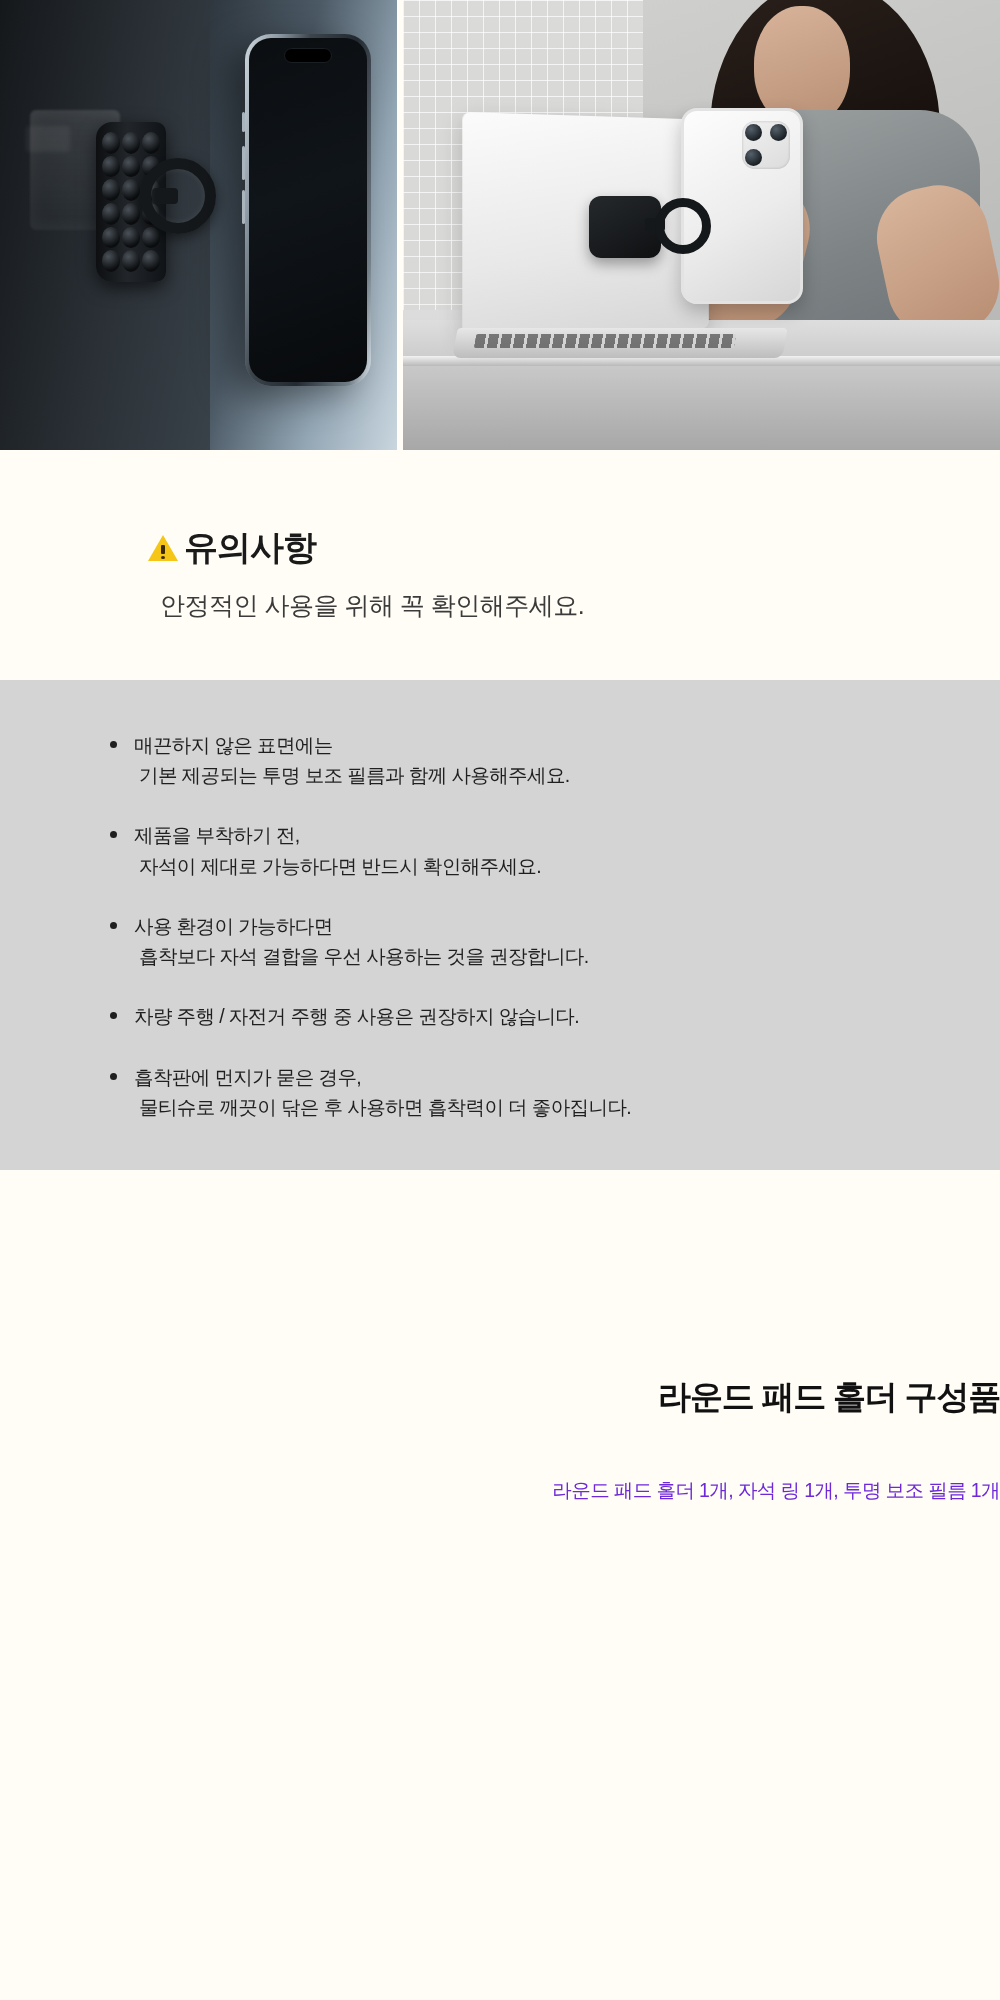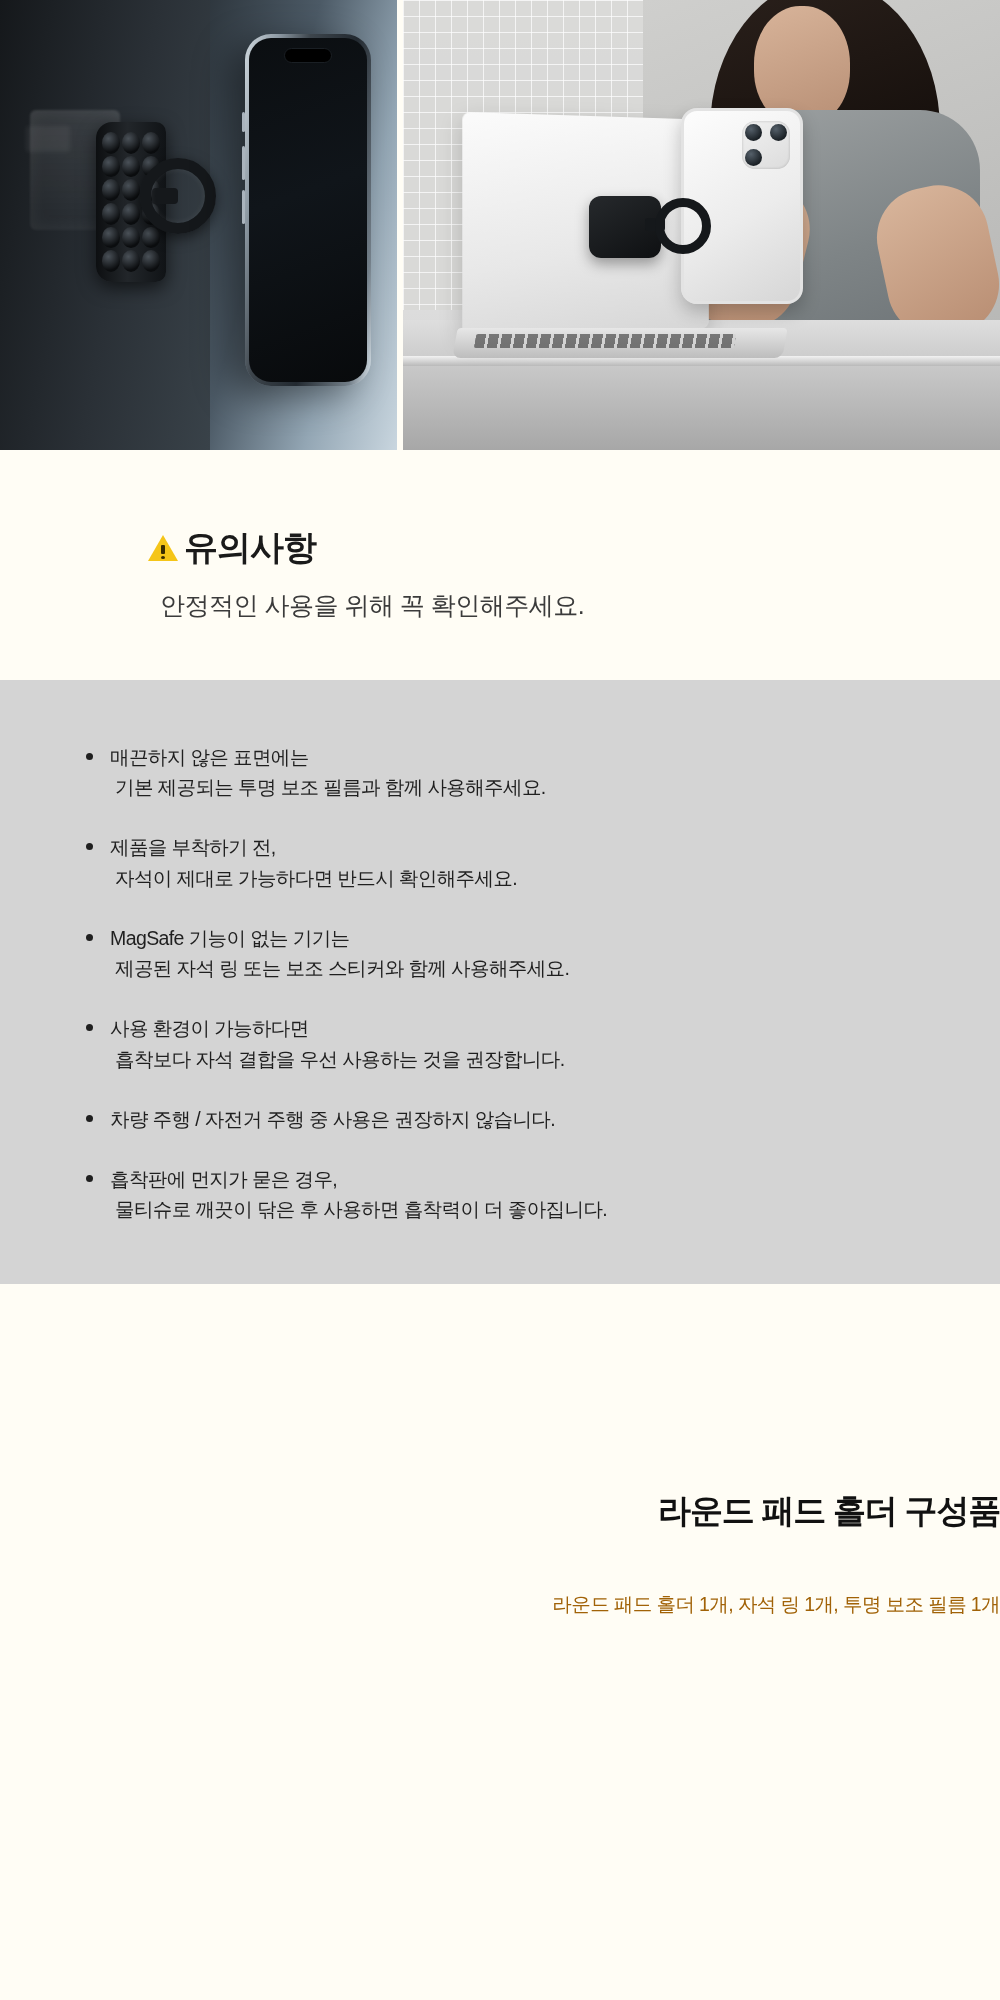--- a/index.html
+++ b/index.html
@@ -365,22 +365,22 @@
 
   
   .list-block {
     width: 1000px;
     background: #d4d4d4;
     padding: 50px 0 48px 0;
     box-sizing: border-box;
   }
   .list {
     list-style: none;
-    margin: 12px;
-    padding: 0 0 0 74px;
+    margin: 0;
+    padding: 0 0 0 110px;
   }
   .list li {
     position: relative;
     margin-bottom: 30px;
     font-size: 19.5px;
     line-height: 1.55;
     color: #1f1f1f;
     letter-spacing: -0.6px;
     padding-left: 24px;
   }
@@ -407,21 +407,21 @@
   }
   .components-title {
     font-size: 33px;
     font-weight: bold;
     letter-spacing: -1.2px;
     color: #111;
   }
   .components-sub {
     margin-top: 57px;
     font-size: 19.5px;
-    color: #a16207;
+    color: #6d28d9;
     letter-spacing: -0.6px;
   }
 </style>
 </head>
 <body>
 
 <div class="page">
 
   <div class="hero">
 
@@ -510,24 +510,20 @@
     <ul class="list">
       <li>
         <span>매끈하지 않은 표면에는</span>
         <span class="l2">기본 제공되는 투명 보조 필름과 함께 사용해주세요.</span>
       </li>
       <li>
         <span>제품을 부착하기 전,</span>
         <span class="l2">자석이 제대로 가능하다면 반드시 확인해주세요.</span>
       </li>
       <li>
-        <span>MagSafe 기능이 없는 기기는</span>
-        <span class="l2">제공된 자석 링 또는 보조 스티커와 함께 사용해주세요.</span>
-      </li>
-      <li>
         <span>사용 환경이 가능하다면</span>
         <span class="l2">흡착보다 자석 결합을 우선 사용하는 것을 권장합니다.</span>
       </li>
       <li>
         <span>차량 주행 / 자전거 주행 중 사용은 권장하지 않습니다.</span>
       </li>
       <li>
         <span>흡착판에 먼지가 묻은 경우,</span>
         <span class="l2">물티슈로 깨끗이 닦은 후 사용하면 흡착력이 더 좋아집니다.</span>
       </li>

